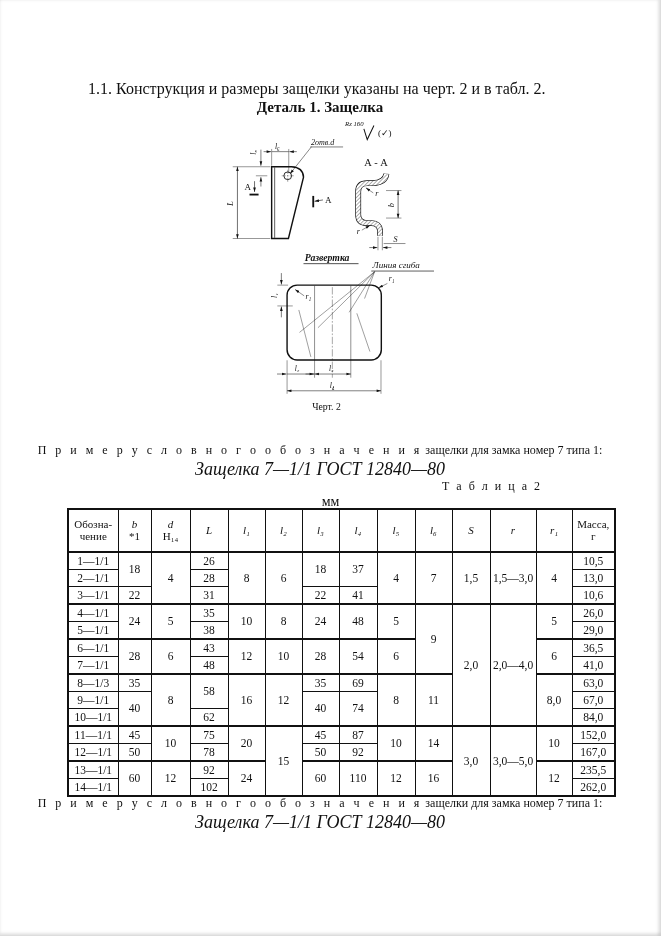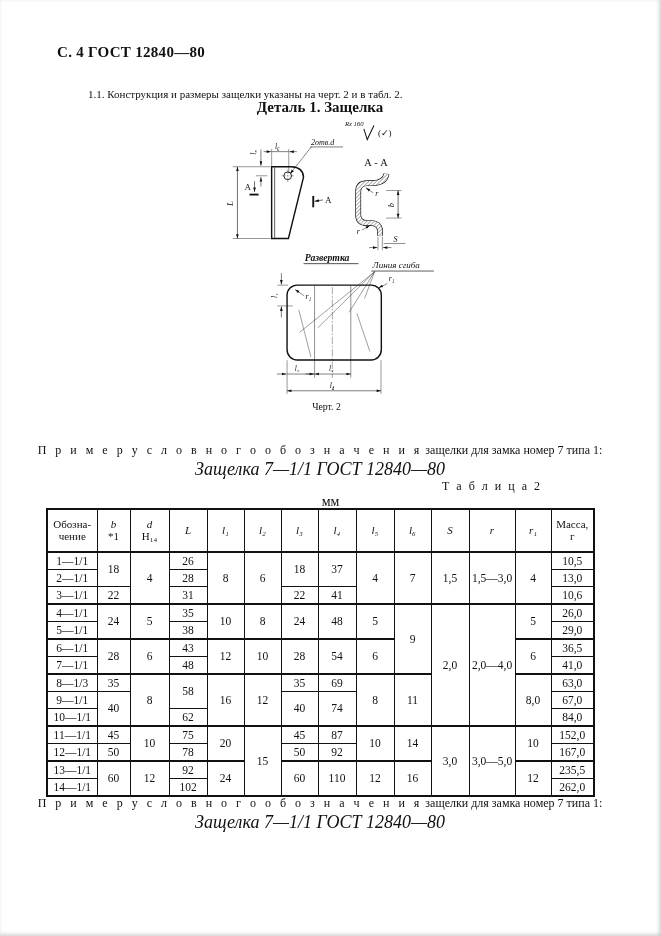--- a/index.html
+++ b/index.html
@@ -1,45 +1,44 @@
 <!DOCTYPE html>
 <html><head>
 <meta charset="utf-8">
 <style>
   html,body{margin:0;padding:0;background:#ffffff;}
   .page{position:relative;width:661px;height:936px;background:#fff;overflow:hidden;
         font-family:"Liberation Serif","DejaVu Serif",serif;color:#111;
         box-shadow:inset -3px 0 3px rgba(0,0,0,.10), inset 0 -3px 3px rgba(0,0,0,.10);}
   .abs{position:absolute;}
   .hdr{left:57px;top:44px;font-size:15px;font-weight:bold;letter-spacing:.3px;}
-  .para{left:88px;top:80px;font-size:11px;margin-top:8px;}
+  .para{left:88px;top:80px;font-size:16px;}
   .detail{left:0;top:99px;width:640px;text-align:center;font-size:15px;font-weight:bold;}
   .exline1{left:30px;width:580px;text-align:center;font-size:12px;}
   .sp{letter-spacing:3px;text-align:right;}
   .exline2{left:30px;width:580px;text-align:center;font-size:18px;font-style:italic;}
   .tablbl{left:380px;top:479px;width:224px;text-align:center;font-size:12px;letter-spacing:2px;}
   .mm{left:57px;top:494px;width:547px;text-align:center;font-size:14px;}
-  .gtable{left:46px;top:508px;border-radius:17px;}
+  .gtable{left:67px;top:508px;border-radius:17px;}
   table{border-collapse:collapse;table-layout:fixed;width:547px;
         font-family:"Liberation Serif","DejaVu Serif",serif;border:2.5px solid #111;}
   td{border:1.4px solid #111;text-align:center;vertical-align:middle;
      padding:0 1px;font-size:11.5px;line-height:1.05;height:16px;overflow:hidden;}
   thead td{height:41px;font-size:11px;}
   thead{border-bottom:2.5px solid #111;}
   tr.gt td{border-top:2.5px solid #111;}
   .hi{font-style:italic;}
   svg text{font-family:"Liberation Serif","DejaVu Serif",serif;fill:#111;}
   .it{font-style:italic;}
 </style>
 </head>
 <body>
 
 <div class="page">
 
-  <div class="abs hdr">С. 4 ГОСТ 12840—80</div>
   <div class="abs para">1.1.  Конструкция и размеры защелки указаны на черт. 2 и в табл. 2.</div>
   <div class="abs detail">Деталь 1. Защелка</div>
 
   <svg class="abs" style="left:168px;top:112px;" width="322" height="302" viewBox="0 0 960 900">
     <defs>
       <marker id="ar" markerUnits="userSpaceOnUse" markerWidth="15" markerHeight="10" viewBox="0 0 15 10" refX="14" refY="5" orient="auto-start-reverse">
         <path d="M1,1 L14,5 L1,9 Z" fill="#111"></path>
       </marker>
       <pattern id="h" width="8" height="8" patternUnits="userSpaceOnUse" patternTransform="rotate(45)">
         <rect width="8" height="8" fill="#fff"></rect>

